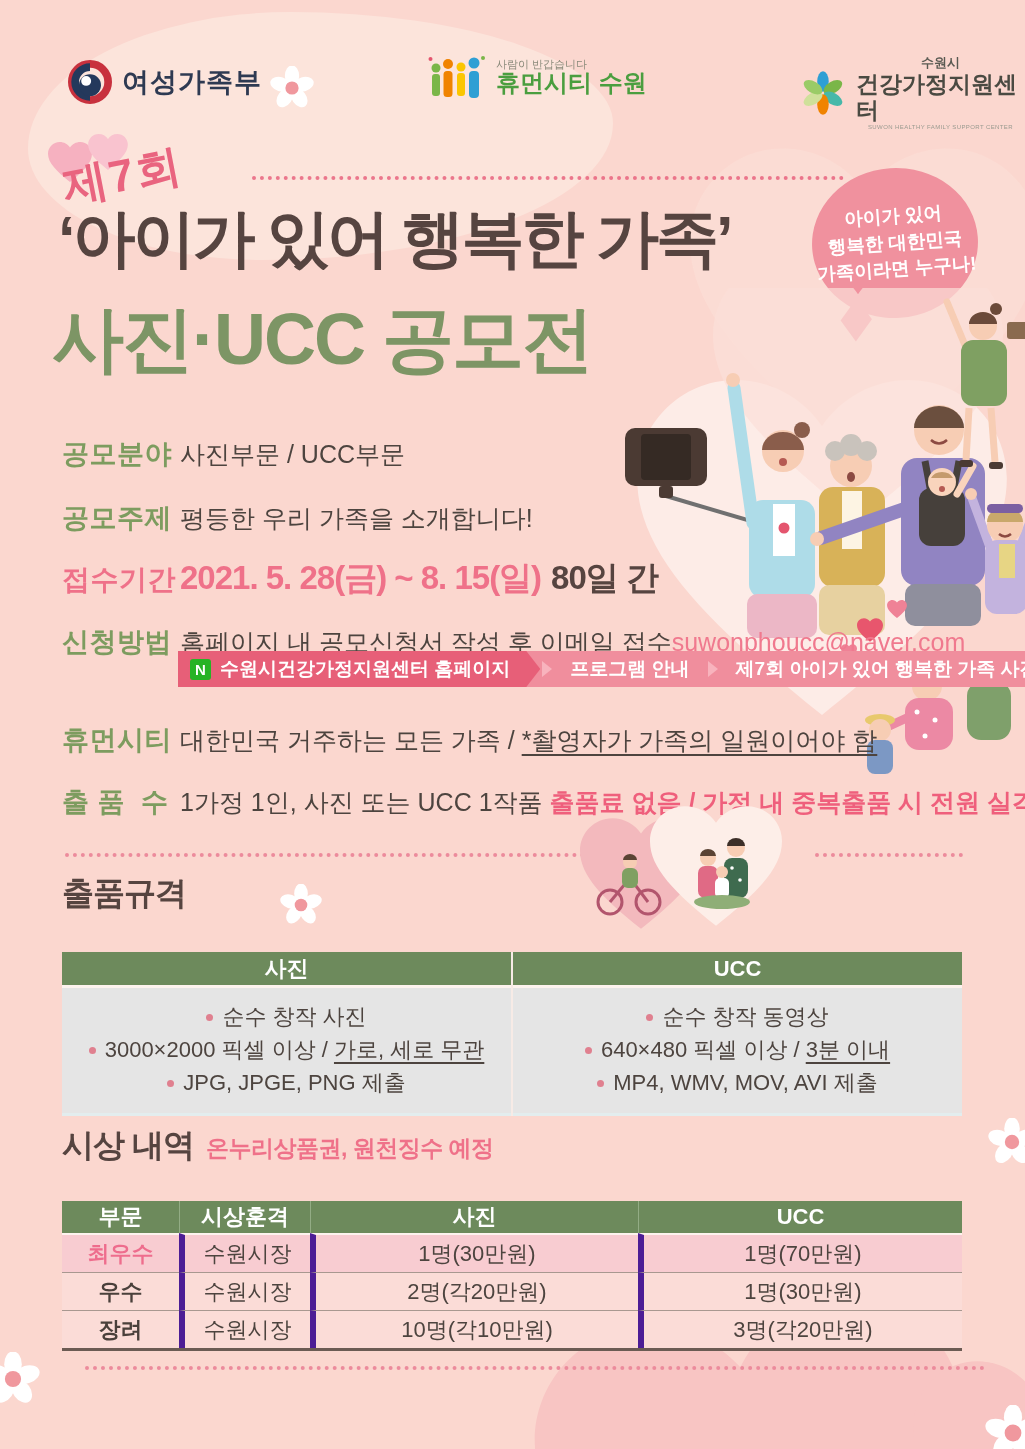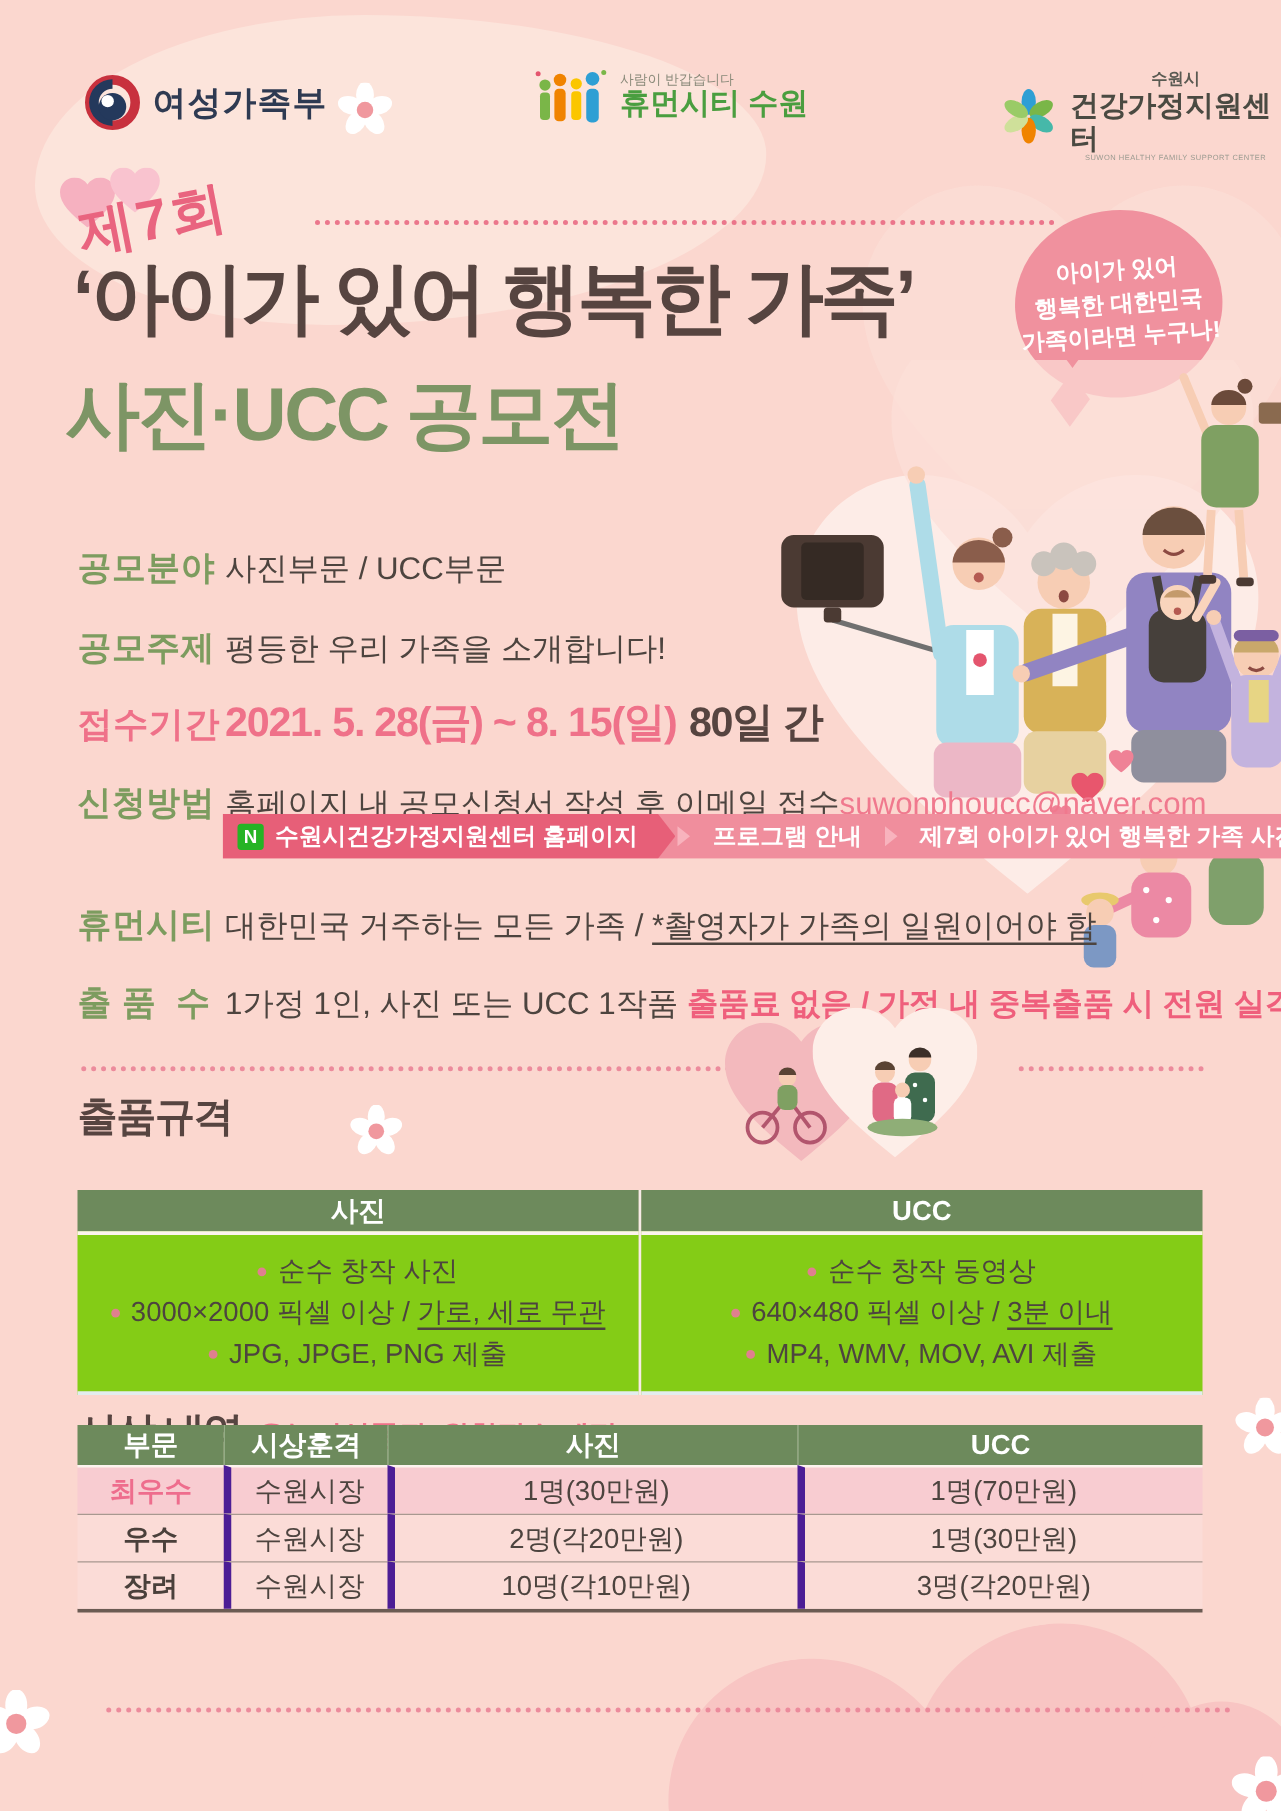--- a/index.html
+++ b/index.html
@@ -23,21 +23,21 @@
   .ct-city{font-size:13px;font-weight:700;color:#5a5a52;}
   .ct-name{font-size:23px;font-weight:800;color:#4a4a42;}
   .ct-eng{font-size:6px;color:#9a9a90;letter-spacing:.4px;}
   
   .edition{position:absolute;left:62px;top:146px;font-size:45px;font-weight:800;color:#e9647f;
            transform:rotate(-11deg);letter-spacing:2px;}
   .edition-hearts{position:absolute;left:46px;top:134px;}
   .title-dots{position:absolute;left:252px;top:176px;width:592px;border-top:4px dotted #e9647f;opacity:.85;}
   .title1{position:absolute;left:58px;top:196px;margin:0;font-size:63px;font-weight:900;color:#564440;
           letter-spacing:-3px;white-space:nowrap;}
-  .title2{position:absolute;left:52px;top:292px;margin:0;font-size:60px;font-weight:900;color:#7d9565;
+  .title2{position:absolute;left:52px;top:292px;margin:0;font-size:72px;font-weight:900;color:#7d9565;
           letter-spacing:-2px;white-space:nowrap;}
   
   .bubble{position:absolute;left:812px;top:168px;width:166px;height:150px;background:#f0919e;
           border-radius:50%;display:flex;flex-direction:column;justify-content:center;align-items:center;
           transform:rotate(-4deg);}
   .bubble:after{content:"";position:absolute;left:26px;bottom:-12px;width:26px;height:26px;background:#f0919e;
           transform:rotate(58deg) skew(18deg);}
   .bubble span{color:#fff;font-size:18.5px;font-weight:700;line-height:1.45;white-space:nowrap;}
   
   .row{position:absolute;left:62px;display:flex;align-items:baseline;white-space:nowrap;}
@@ -68,26 +68,26 @@
   .bottom-dots{position:absolute;left:85px;top:1366px;width:900px;border-top:4px dotted #ec8b9c;}
   
   .sec-h{position:absolute;margin:0;font-size:32px;font-weight:900;color:#564440;letter-spacing:-1px;}
   .sec-note{font-size:23px;font-weight:700;color:#ef7189;margin-left:12px;letter-spacing:-.5px;}
   
   .spec-table{position:absolute;left:62px;top:952px;width:900px;display:flex;}
   .spec-col{flex:1;}
   .spec-col + .spec-col{border-left:2px solid #f7ebe6;}
   .spec-head{background:#6d8a5c;color:#fff;height:33px;line-height:33px;text-align:center;
              font-size:22px;font-weight:700;}
-  .spec-body{background:#84cc16;border-top:3px solid #fdf3ee;border-bottom:3px solid #e3edee;
+  .spec-body{background:#e5e5e5;border-top:3px solid #fdf3ee;border-bottom:3px solid #e3edee;
              padding:12px 0 14px;text-align:center;font-size:22px;line-height:1.5;color:#4d443f;}
   .bullet{display:inline-block;width:7px;height:7px;border-radius:50%;background:#e0808f;
           margin-right:9px;vertical-align:3px;}
   
-  .awd-table{position:absolute;left:62px;top:1140px;width:900px;display:grid;
+  .awd-table{position:absolute;left:62px;top:1201px;width:900px;display:grid;
              grid-template-columns:117px 131px 328px 324px;grid-auto-rows:auto;
              border-bottom:3px solid #6b5b53;}
   .awd-cell{display:flex;align-items:center;justify-content:center;font-size:22px;}
   .awd-h{background:#6d8a5c;color:#fff;font-weight:700;height:32px;}
   .awd-h + .awd-h{border-left:1px solid #93ac85;}
   .awd-c{background:#fbdcd7;height:37px;border-top:2px solid #fdf3ee;}
   .awd-c.bl{border-left:6px solid #4c1d95;}
   .awd-hl{background:#f8ccd1;}
   .rank{font-weight:800;color:#4a403b;}
   .rank-top{color:#ee6d8d;}

